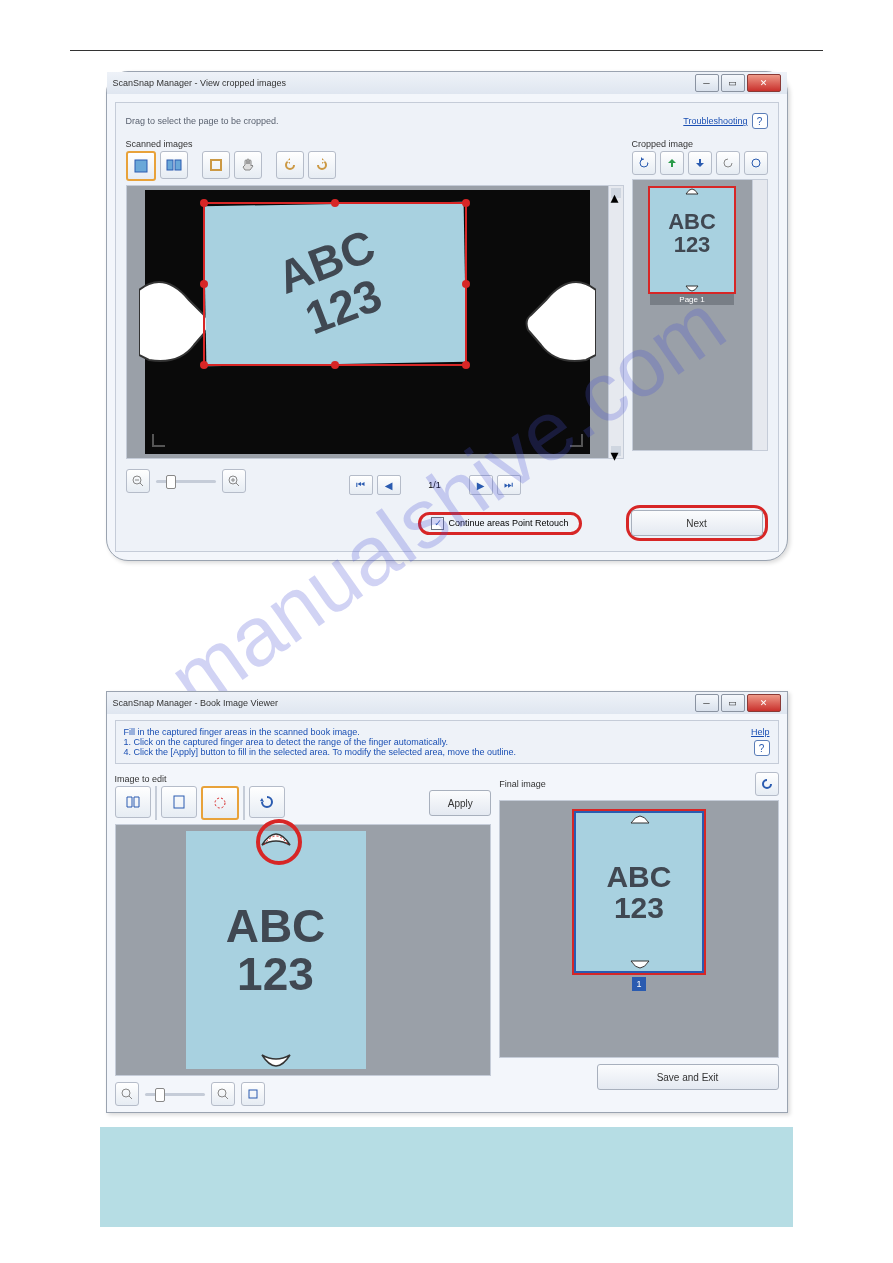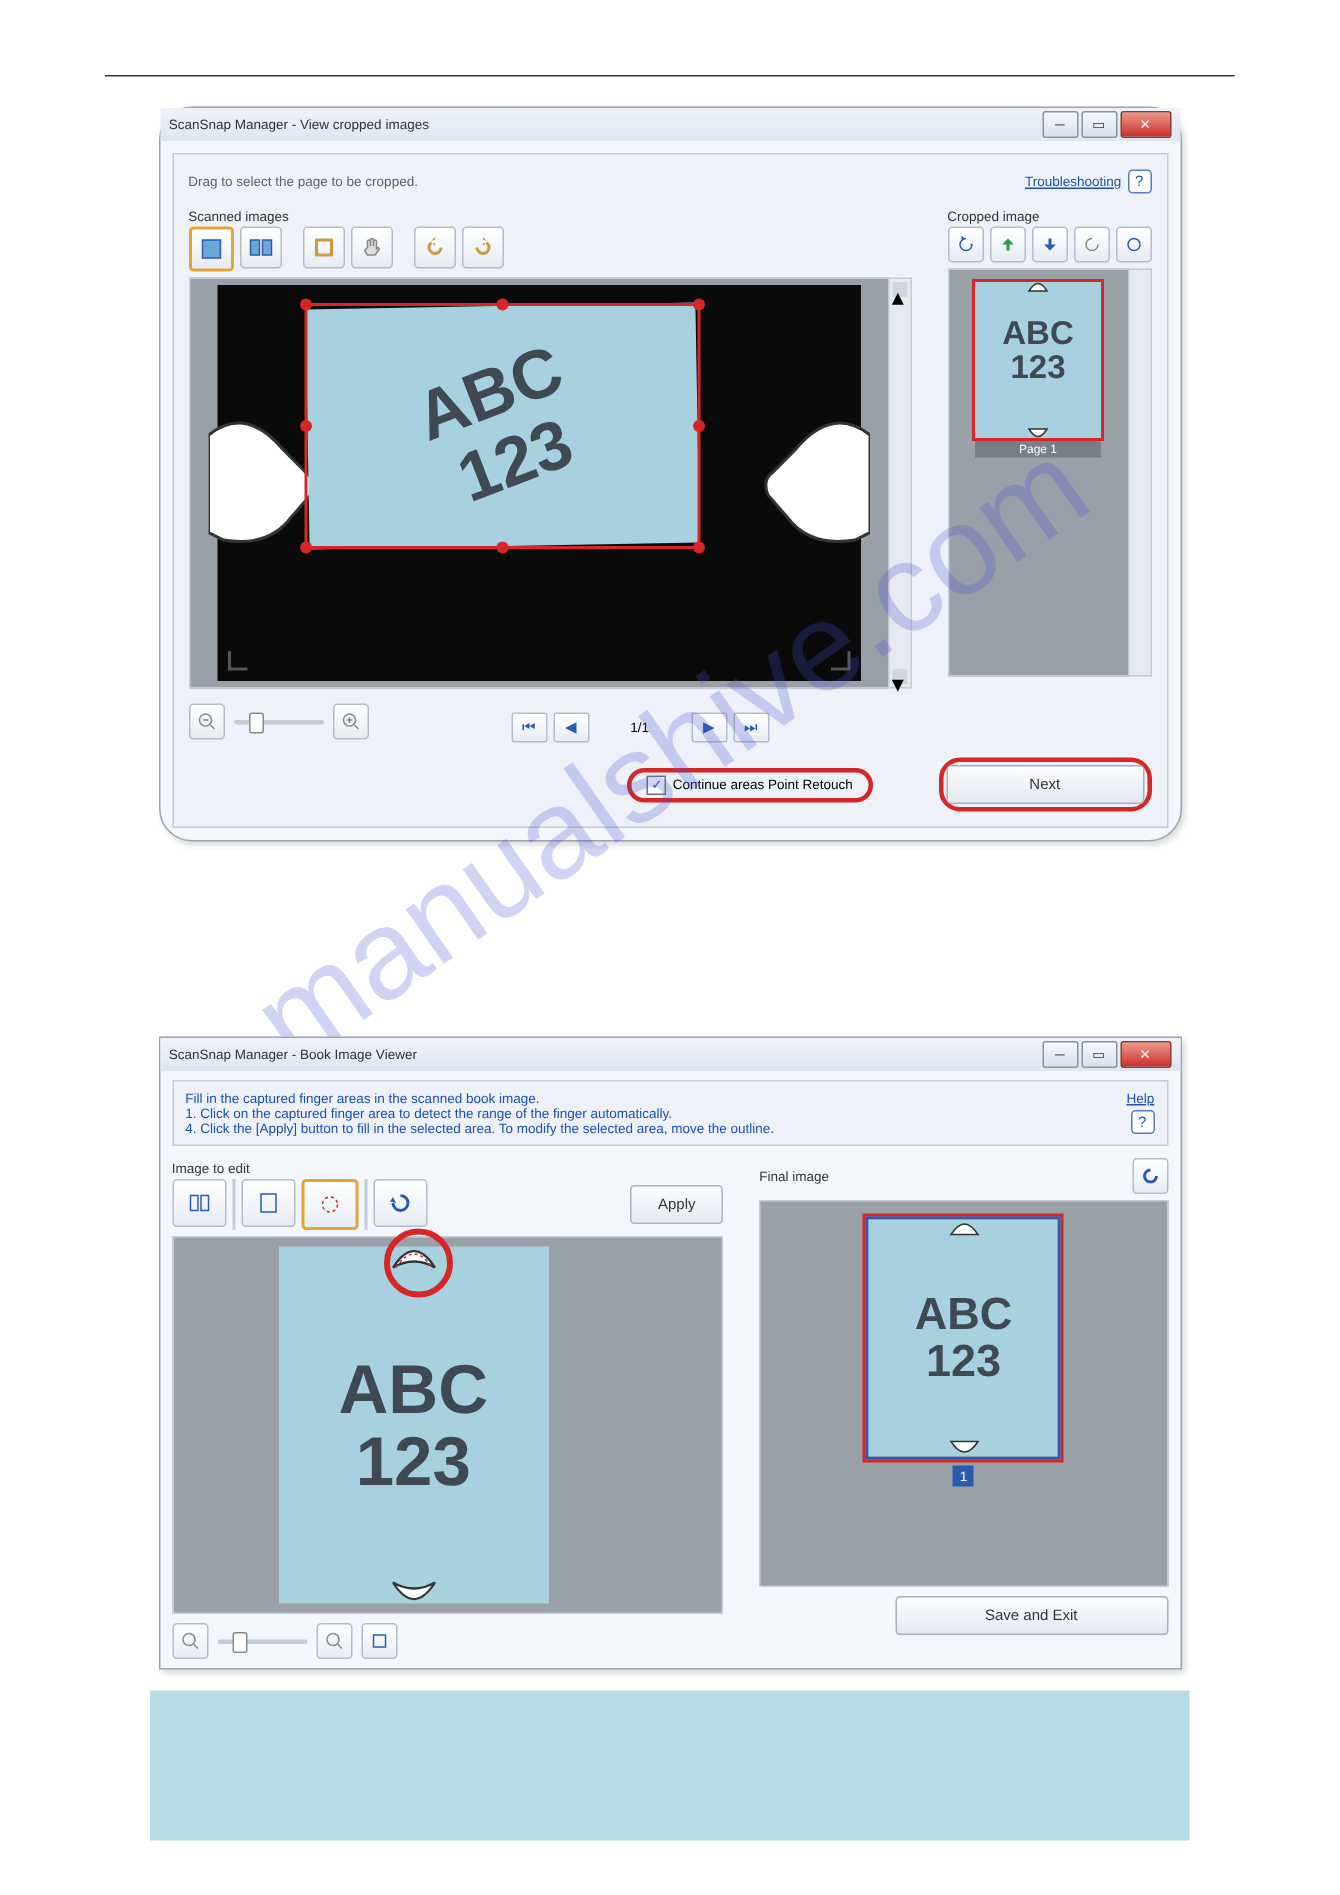--- a/index.html
+++ b/index.html
@@ -11,21 +11,21 @@
   .titlebar { height:22px; background:linear-gradient(#eef2f8,#dfe6f0); display:flex; align-items:center; font-size:9px; color:#333; padding:0 6px; position:relative; }
   .titlebar .spacer { flex:1; }
   .tbtn { width:22px; height:16px; border:1px solid #8a93a1; margin-left:2px; border-radius:2px; display:flex; align-items:center; justify-content:center; font-size:9px; background:linear-gradient(#f5f8fc,#d9e1ec); color:#333; }
   .tbtn.close { background:linear-gradient(#e98,#c9302c); color:#fff; width:32px; border-color:#8a3a36; }
   .inner { margin:8px; background:#eef2f8; border:1px solid #c5ccd8; padding:8px 10px 10px 10px; }
   .instr { font-size:9px; color:#5a6270; padding:2px 0 6px 0; display:flex; align-items:center; }
   .instr .spacer { flex:1; }
   .linklike { color:#1a4fb3; text-decoration:underline; font-size:9px; }
   .helpico { width:14px; height:14px; border:1px solid #5a7db8; border-radius:3px; display:inline-flex; align-items:center; justify-content:center; color:#2a5bb0; font-size:10px; margin-left:4px; background:#fff; }
   .sectlabel { font-size:9px; color:#333; margin:4px 0 2px 0; }
-  .panelrow { display:flex; gap:24px; }
+  .panelrow { display:flex; gap:8px; }
   .toolbar { display:flex; gap:4px; margin:2px 0 4px 0; }
   .tbicon { width:26px; height:26px; border:1px solid #b5bcc9; border-radius:3px; background:linear-gradient(#fff,#e6ecf3); display:flex; align-items:center; justify-content:center; }
   .tbicon.sel { border:2px solid #e8a23a; }
   .tbicon svg { width:16px; height:16px; display:block; }
   .tbicon.small { width:22px; height:22px; }
   .tbicon.small svg { width:12px; height:12px; }
 
   .viewer { background:#9aa0a8; border:1px solid #c5ccd8; position:relative; }
   .pagenav { display:flex; align-items:center; justify-content:center; gap:4px; margin-top:8px; font-size:9px; }
   .navbtn { width:22px; height:18px; border:1px solid #b5bcc9; border-radius:2px; background:linear-gradient(#fff,#e6ecf3); display:flex; align-items:center; justify-content:center; color:#2a5bb0; font-size:10px; }

